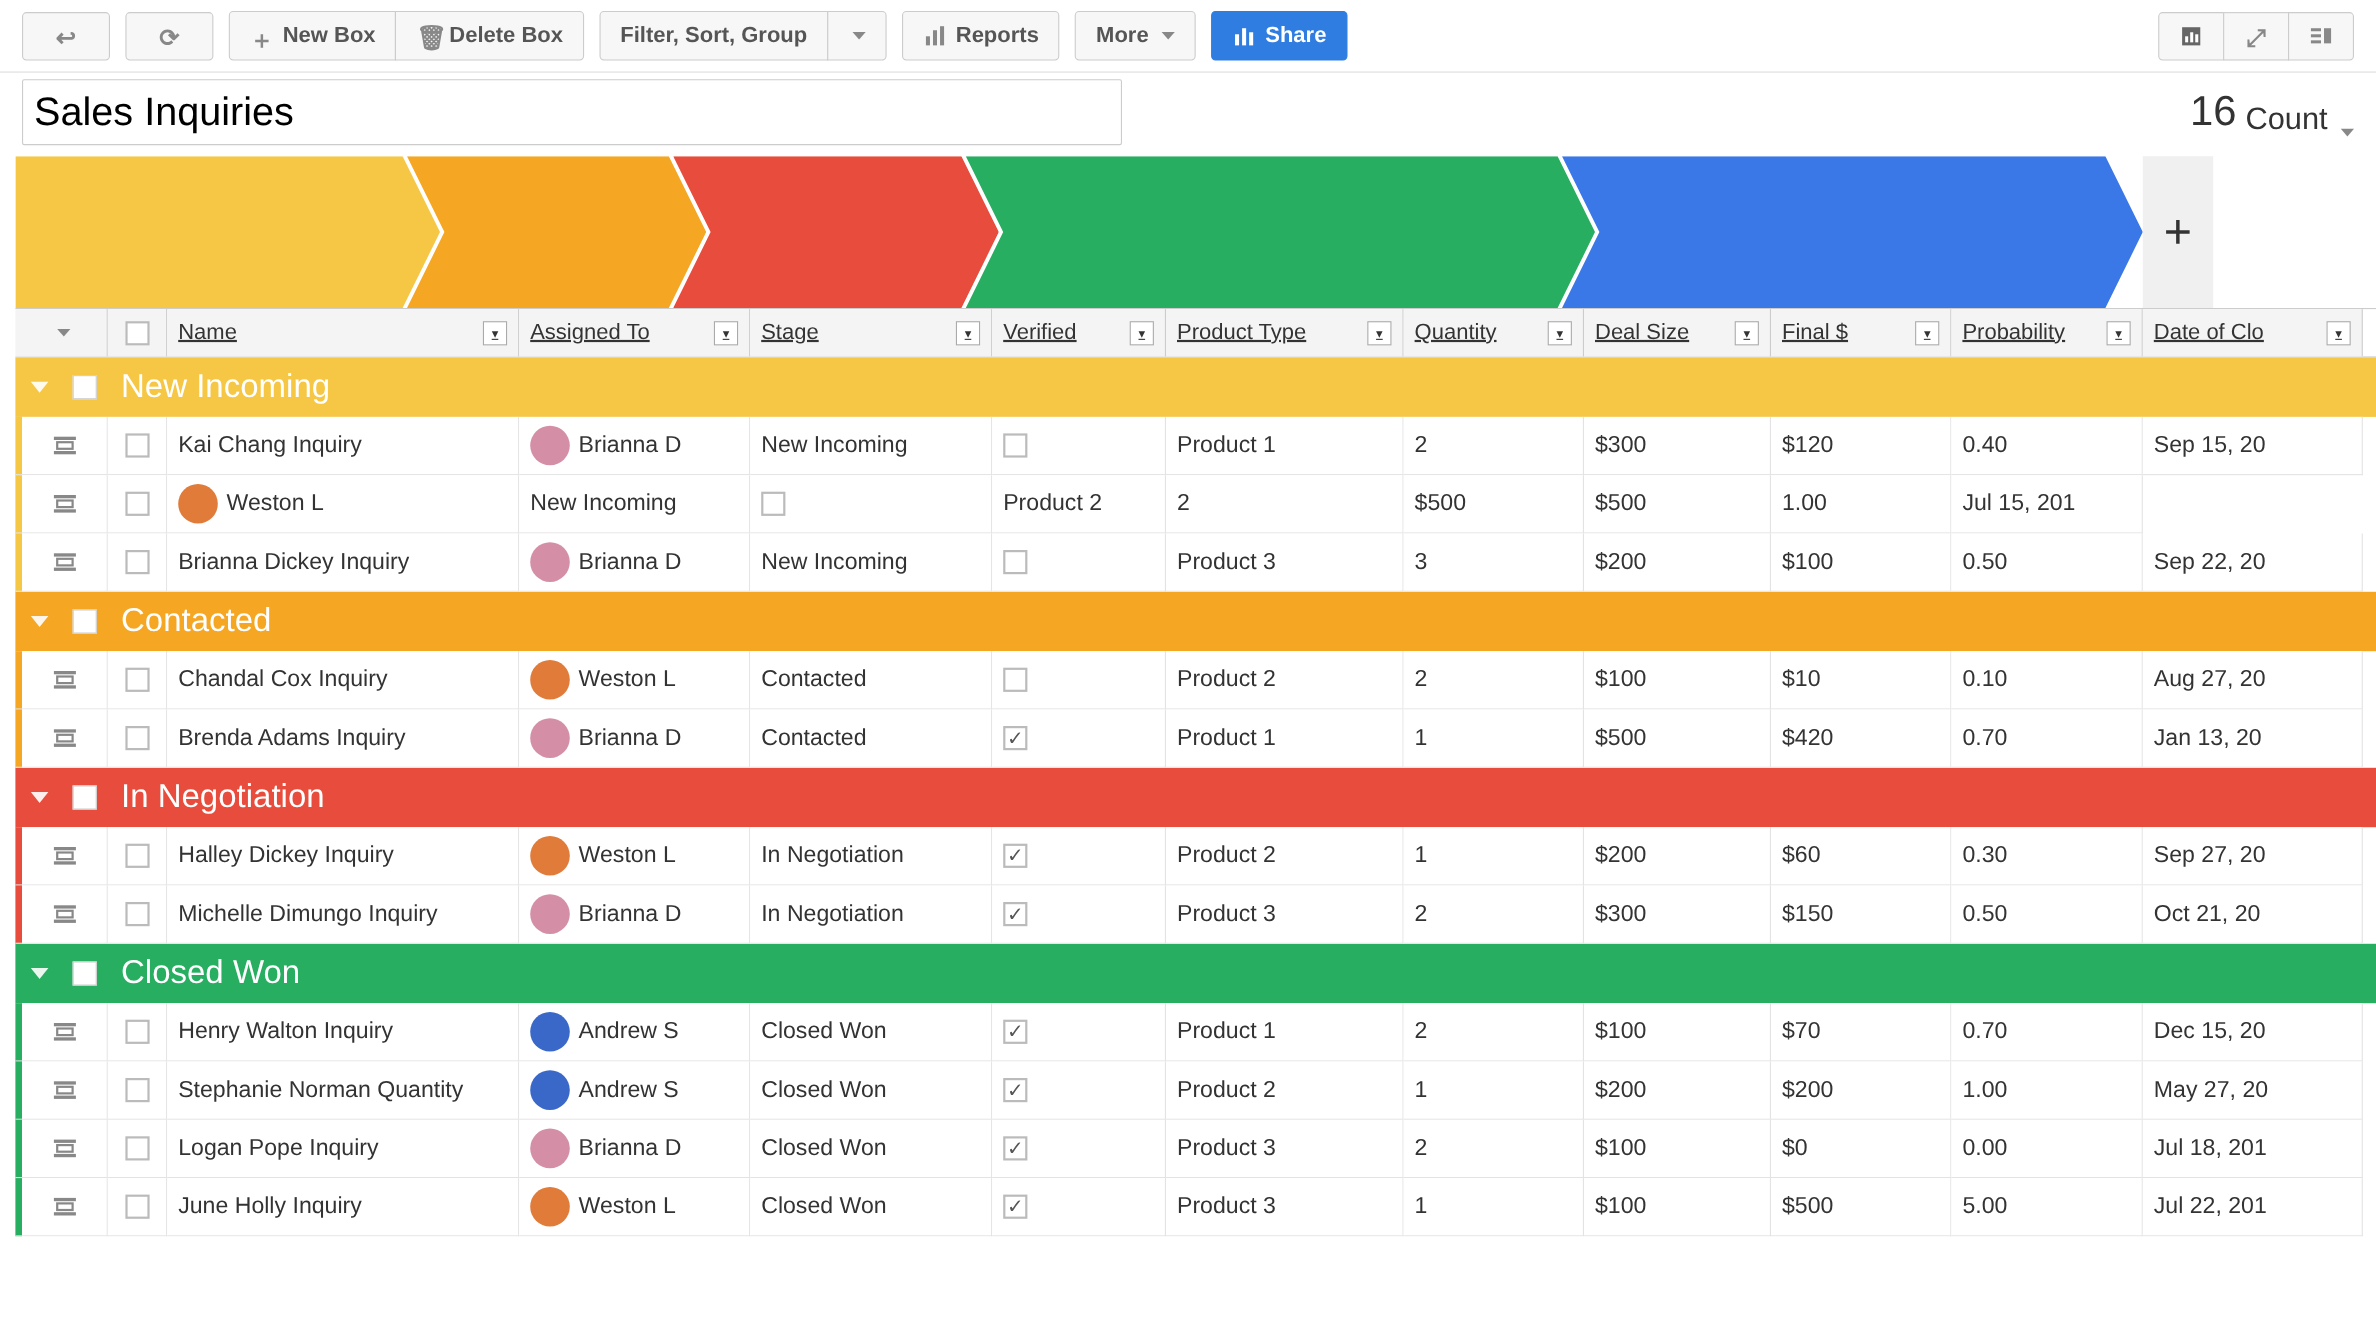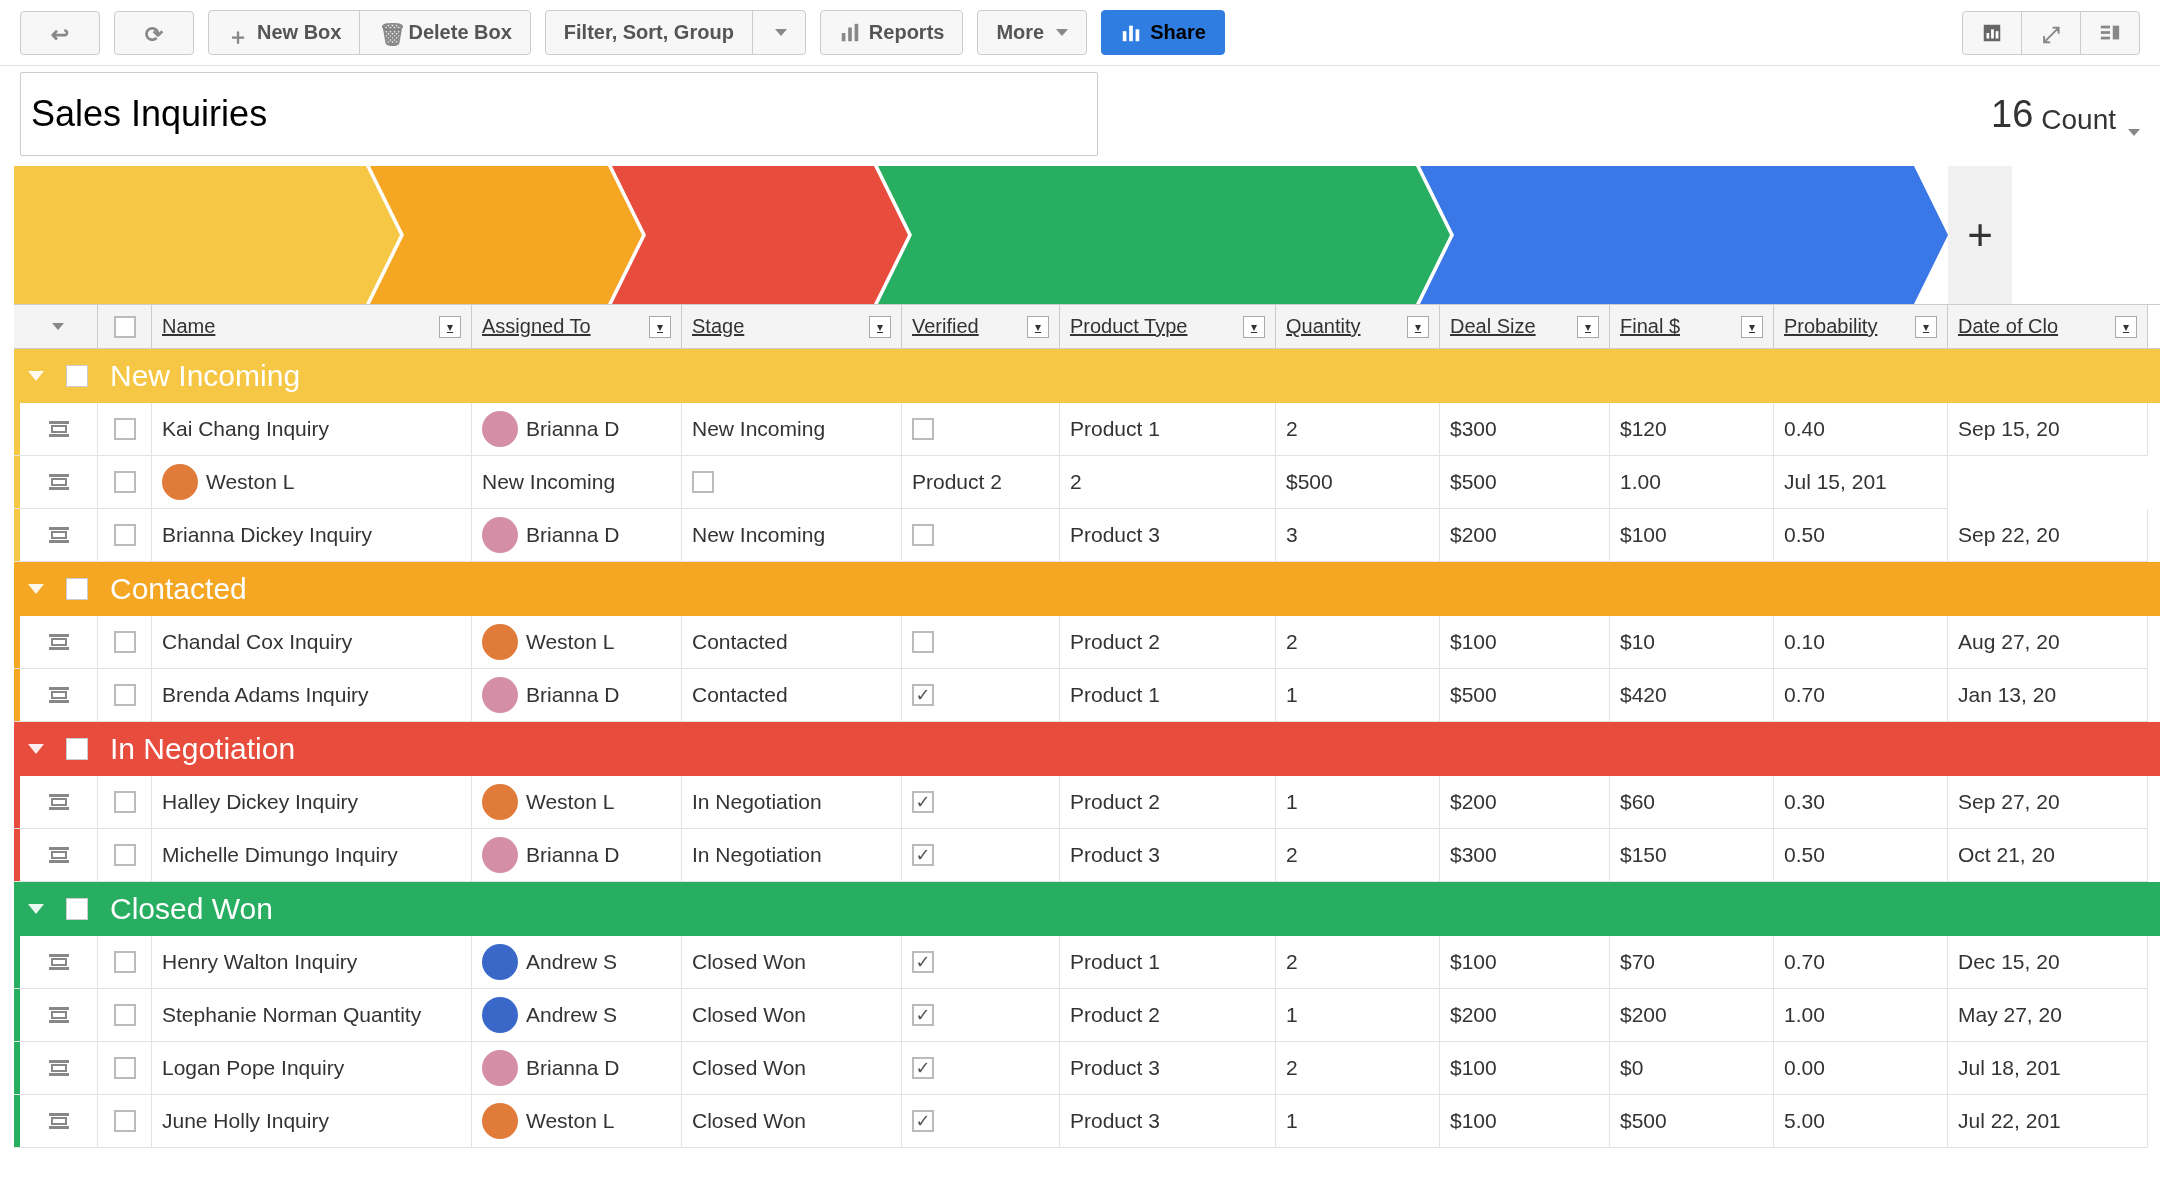--- a/index.html
+++ b/index.html
@@ -1,30 +1,30 @@
 <!DOCTYPE html>
 <html><head>
 <meta charset="utf-8">
 <style>
 * { box-sizing: border-box; margin: 0; padding: 0; }
 body { font-family: Arial, Helvetica, sans-serif; font-size: 19px; color: #333; background: #fff; width: 2160px; }
 .toolbar { display: flex; align-items: center; padding: 10px 20px; gap: 14px; border-bottom: 1px solid #ddd; }
 .btn { display: inline-flex; align-items: center; gap: 8px; padding: 10px 18px; border: 1px solid #ccc; background: #f7f7f7; border-radius: 4px; cursor: pointer; font-size: 20px; color: #555; font-weight: bold; }
 .btn-icon-only { padding: 10px 28px; }
 .btn svg, .btn .glyph { width: 22px; height: 22px; fill: #888; color: #888; font-size: 22px; }
-.btn-share { background: #2f7de1; border-color: #2f7de1; color: #000000; }
+.btn-share { background: #2f7de1; border-color: #2f7de1; color: #ffffff; }
 .btn-share svg { fill: #fff; }
 .btn-group { display: inline-flex; }
 .btn-group .btn { border-radius: 0; margin-left: -1px; }
 .btn-group .btn:first-child { border-radius: 4px 0 0 4px; margin-left: 0; }
 .btn-group .btn:last-child { border-radius: 0 4px 4px 0; }
 .spacer { flex: 1; }
 .caret { width: 0; height: 0; border-left: 6px solid transparent; border-right: 6px solid transparent; border-top: 7px solid #888; display: inline-block; margin-left: 4px; }
 .header-row { display: flex; align-items: center; padding: 6px 20px 0; }
-.title-input { width: 1078px; font-size: 36px; padding: 20px 10px; border: 1px solid #ccc; border-radius: 2px; }
+.title-input { width: 1000px; font-size: 36px; padding: 8px 10px; border: 1px solid #ccc; border-radius: 2px; }
 .count-box { font-size: 28px; display: flex; align-items: flex-end; gap: 8px; }
 .count-num { font-size: 38px; font-weight: 400; }
 .pipeline { display: flex; height: 138px; margin: 10px 14px 0; align-items: stretch; }
 .stage-chevron { position: relative; display: flex; flex-direction: column; justify-content: center; align-items: center; color: #fff; }
 .stage-chevron .num { font-size: 52px; font-weight: 400; }
 .stage-chevron .lbl { font-size: 24px; margin-top: 4px; }
 .stage-body { height: 100%; display: flex; flex-direction: column; justify-content: center; align-items: center; margin-left: -34px; padding-left: 34px; width: 100%; }
 .add-stage { width: 64px; background: #f0f0f0; display: flex; align-items: center; justify-content: center; font-size: 44px; color: #333; cursor: pointer; }
 .cols { display: grid; grid-template-columns: 84px 54px 320px 210px 220px 158px 216px 164px 170px 164px 174px 200px; border-top: 1px solid #ccc; border-bottom: 1px solid #ccc; margin-left: 14px; }
 .cols > div { border-right: 1px solid #ccc; padding: 10px 10px; display: flex; align-items: center; justify-content: space-between; background: #f4f4f4; font-size: 20px; text-decoration: underline; }

